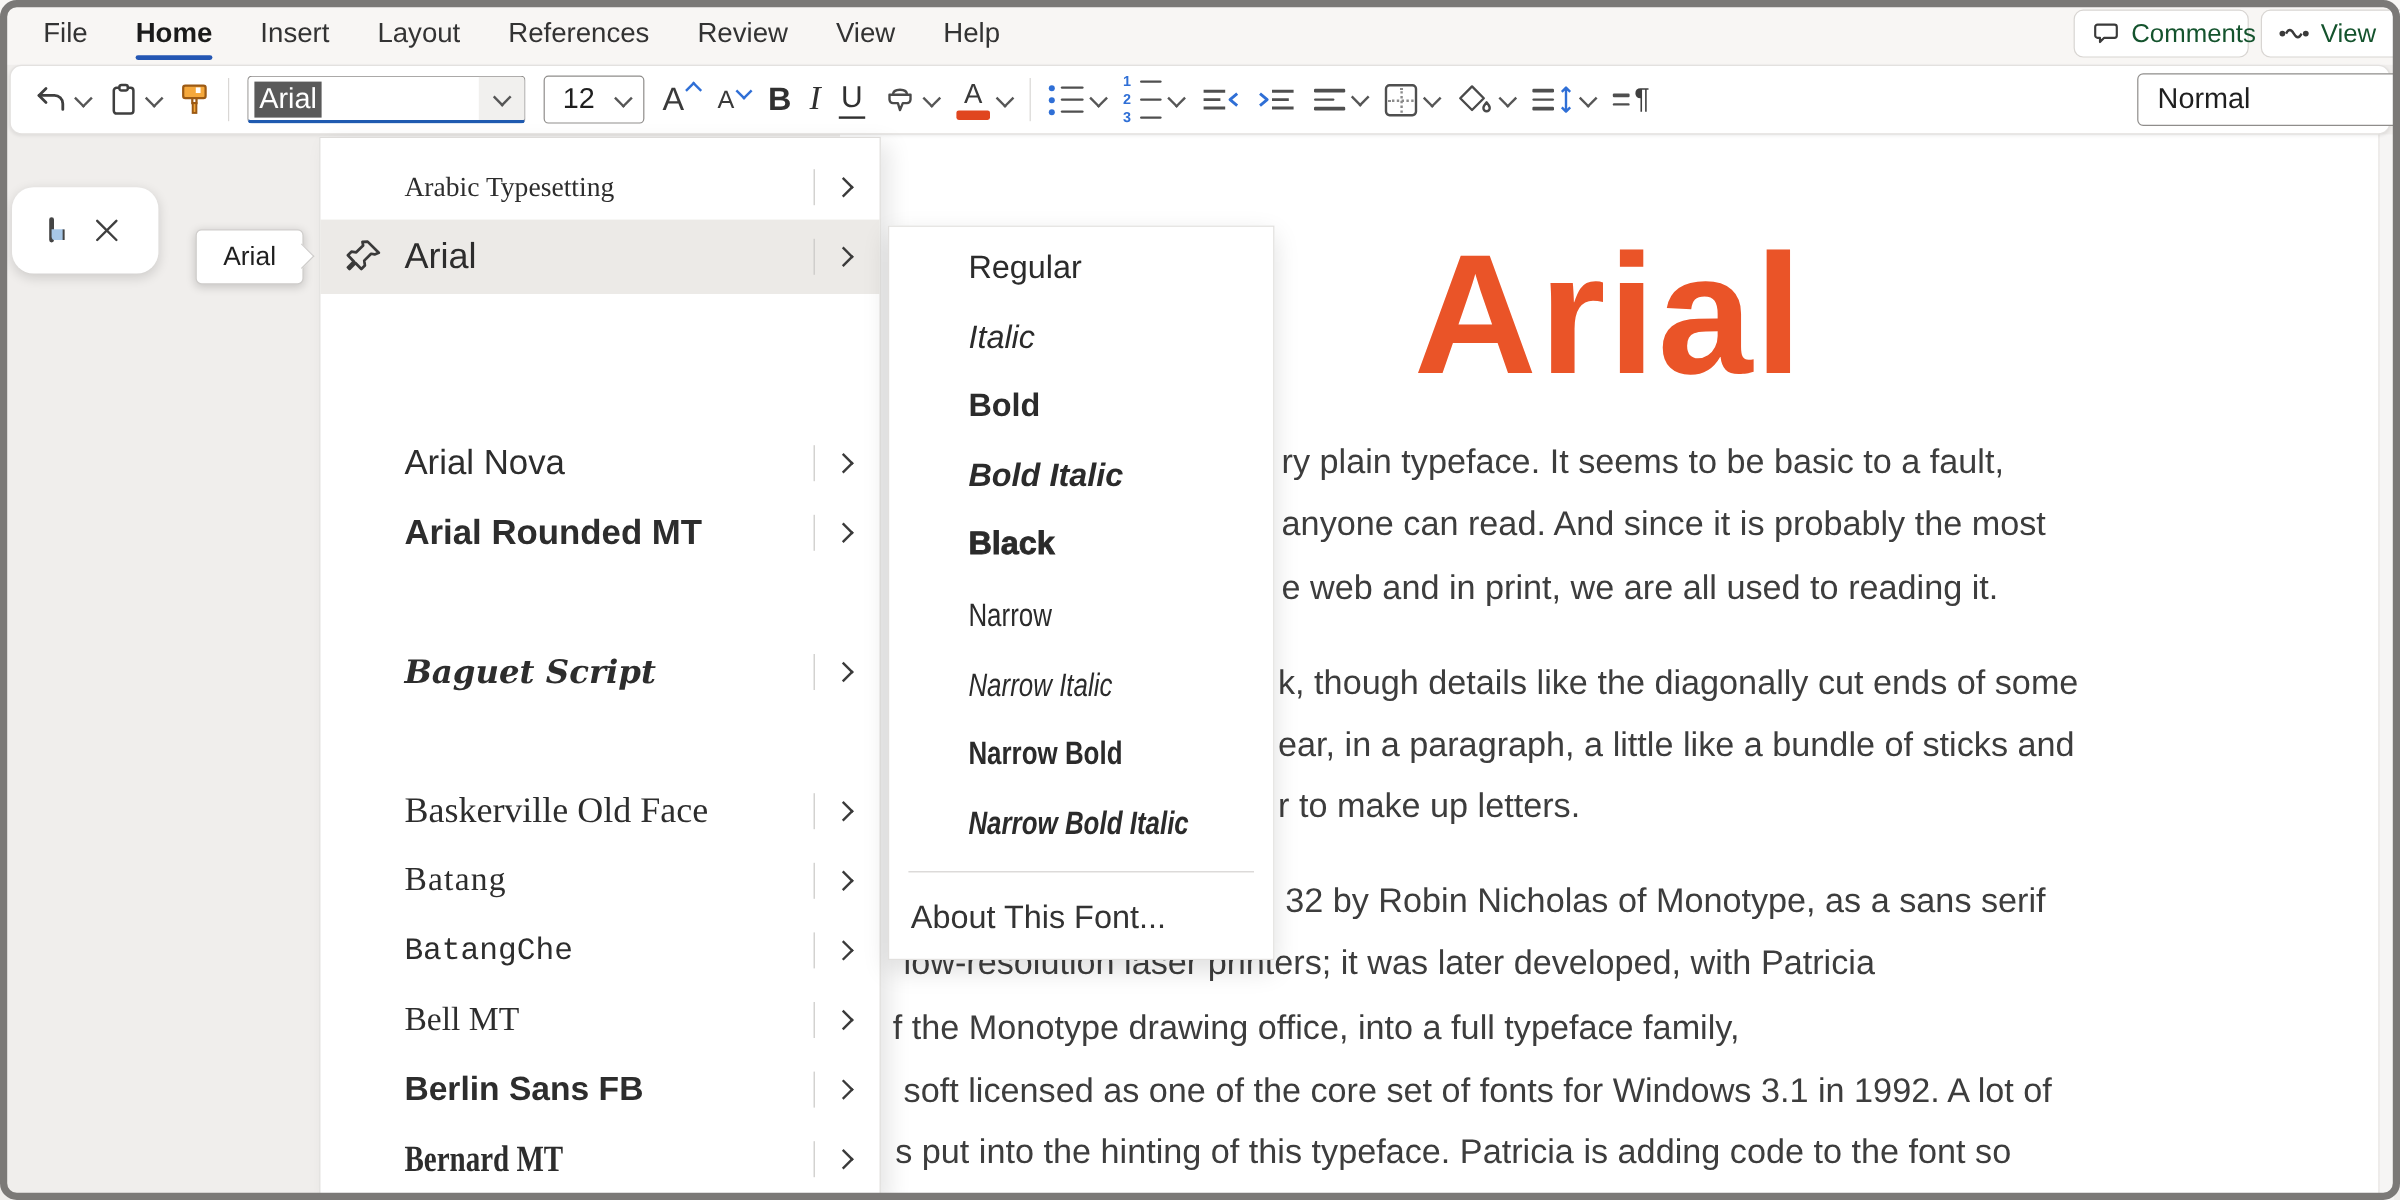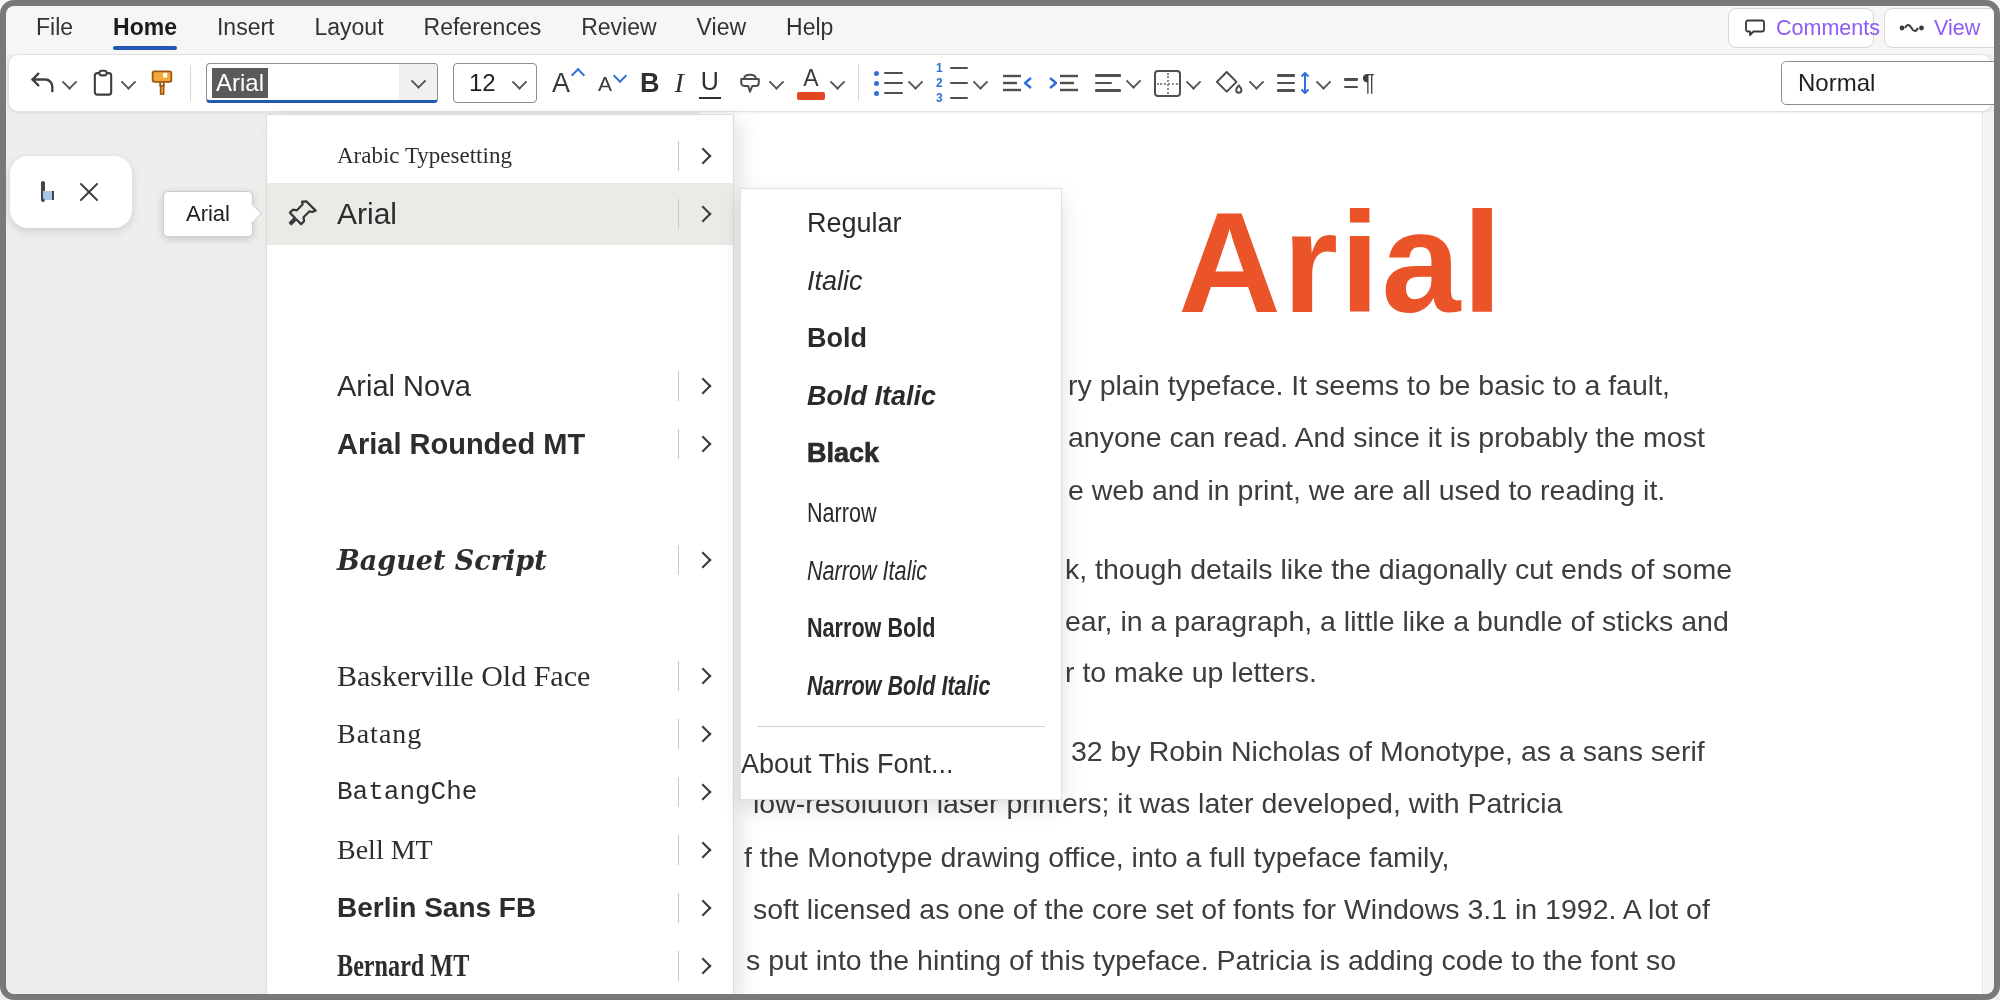--- a/index.html
+++ b/index.html
@@ -7,21 +7,21 @@
           font-family:"Liberation Sans",sans-serif;color:#262626;}
   .win-border{position:absolute;inset:0;border:6px solid #7b7977;border-radius:14px;pointer-events:none;z-index:90;}
 
   
   .menubar{position:absolute;left:0;top:0;width:100%;height:54px;background:#f8f6f4;z-index:5;}
   .tabs{position:absolute;left:36px;top:0;height:54px;display:flex;align-items:center;gap:40px;font-size:23px;color:#333;}
   .tab{position:relative;height:54px;display:flex;align-items:center;cursor:default;}
   .tab.active{font-weight:bold;color:#1b1b1b;}
   .tab-underline{position:absolute;left:0;right:0;bottom:4px;height:4px;background:#2456b3;border-radius:2px;}
   .pill-btn{position:absolute;top:8px;height:40px;background:#fff;border:1px solid #d8d5d2;border-radius:8px;
-            display:flex;align-items:center;gap:9px;padding:0 14px;font-size:21.5px;color:#8b5cf6;box-sizing:border-box;}
+            display:flex;align-items:center;gap:9px;padding:0 14px;font-size:21.5px;color:#14532d;box-sizing:border-box;}
   .btn-comments{left:1728px;width:146px;}
   .btn-catchup{left:1884px;width:150px;}
 
   
   .ribbon{position:absolute;left:8px;top:54px;width:1984px;height:58px;background:#fff;border:1px solid #e3e1df;
           border-radius:10px;box-shadow:0 1px 3px rgba(0,0,0,.07);display:flex;align-items:center;gap:15px;
           padding:0 10px 0 20px;box-sizing:border-box;z-index:6;}
   .tool{display:flex;align-items:center;gap:7px;color:#3f3f3f;}
   .vsep{width:1px;height:36px;background:#d9d7d5;flex:0 0 1px;}
   .chev{width:9px;height:9px;border-right:2px solid #565656;border-bottom:2px solid #565656;
@@ -106,21 +106,21 @@
   .style-menu{position:absolute;left:740px;top:188px;width:322px;height:612px;background:#fff;border:1px solid #e2e0de;
               box-shadow:0 8px 20px rgba(0,0,0,.13);z-index:11;box-sizing:border-box;}
   .style-item{position:absolute;left:0;width:100%;height:56px;display:flex;align-items:center;padding-left:66px;
               box-sizing:border-box;font-size:27px;color:#2b2b2b;}
   .st-italic{font-style:italic;}
   .st-bold{font-weight:bold;}
   .st-black{font-weight:bold;-webkit-text-stroke:.7px #2b2b2b;}
   .narrow{display:inline-block;transform:scaleX(.8);transform-origin:left center;}
   .style-sep{position:absolute;left:16px;right:16px;top:537px;border-top:1px solid #d4d2d0;}
   .style-footer{position:absolute;left:0;top:549px;width:100%;height:52px;display:flex;align-items:center;
-                box-sizing:border-box;font-size:27px;color:#333;}
+                padding-left:18px;box-sizing:border-box;font-size:27px;color:#333;}
   svg{display:block;}
 </style>
 </head>
 <body>
 
 <div class="screen">
 
   <div class="page"></div>
   <div class="scroll-strip"></div>
   <div class="doc-heading">Arial</div>

